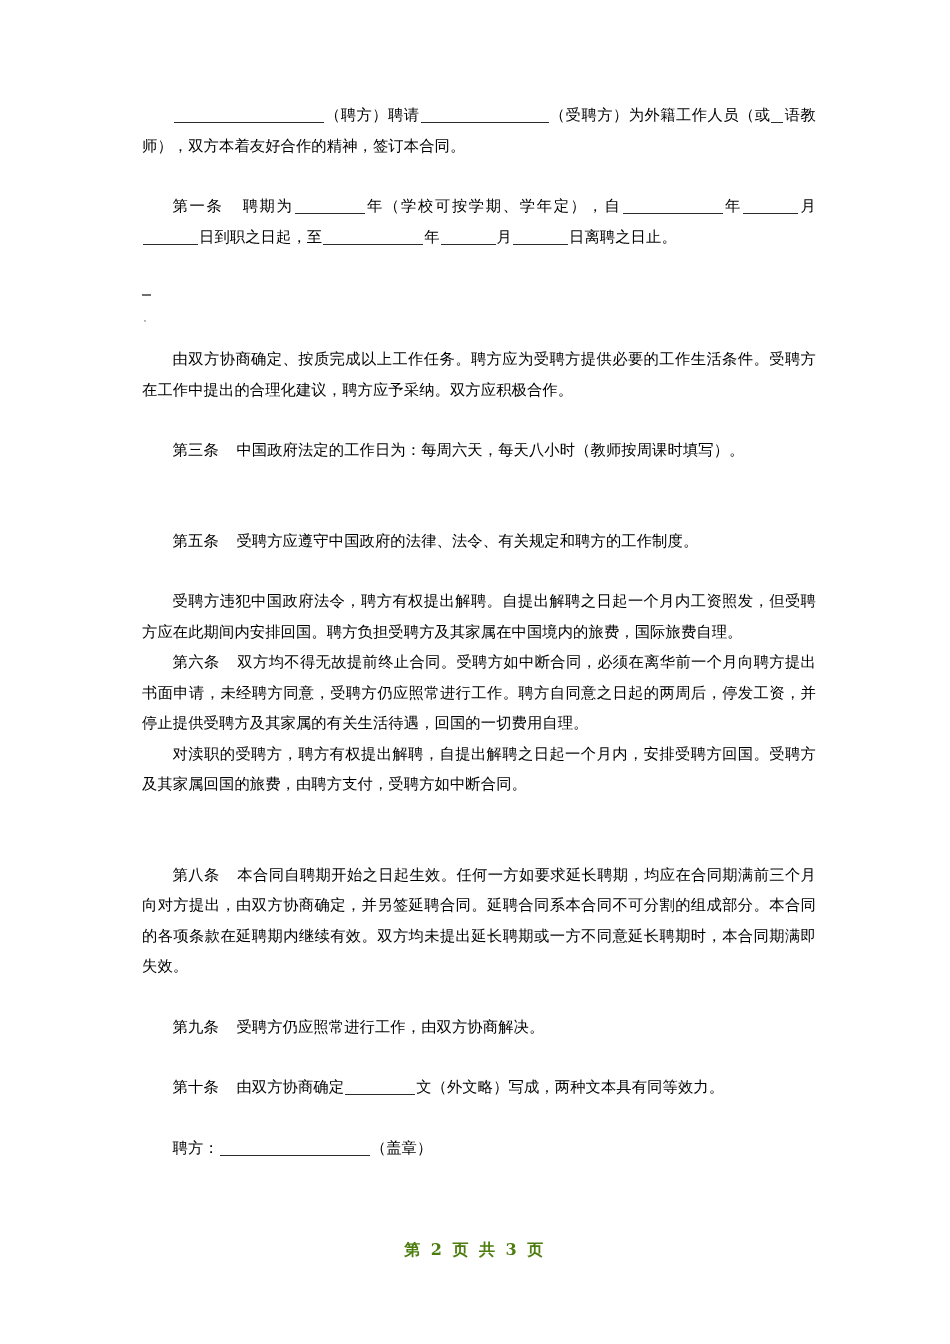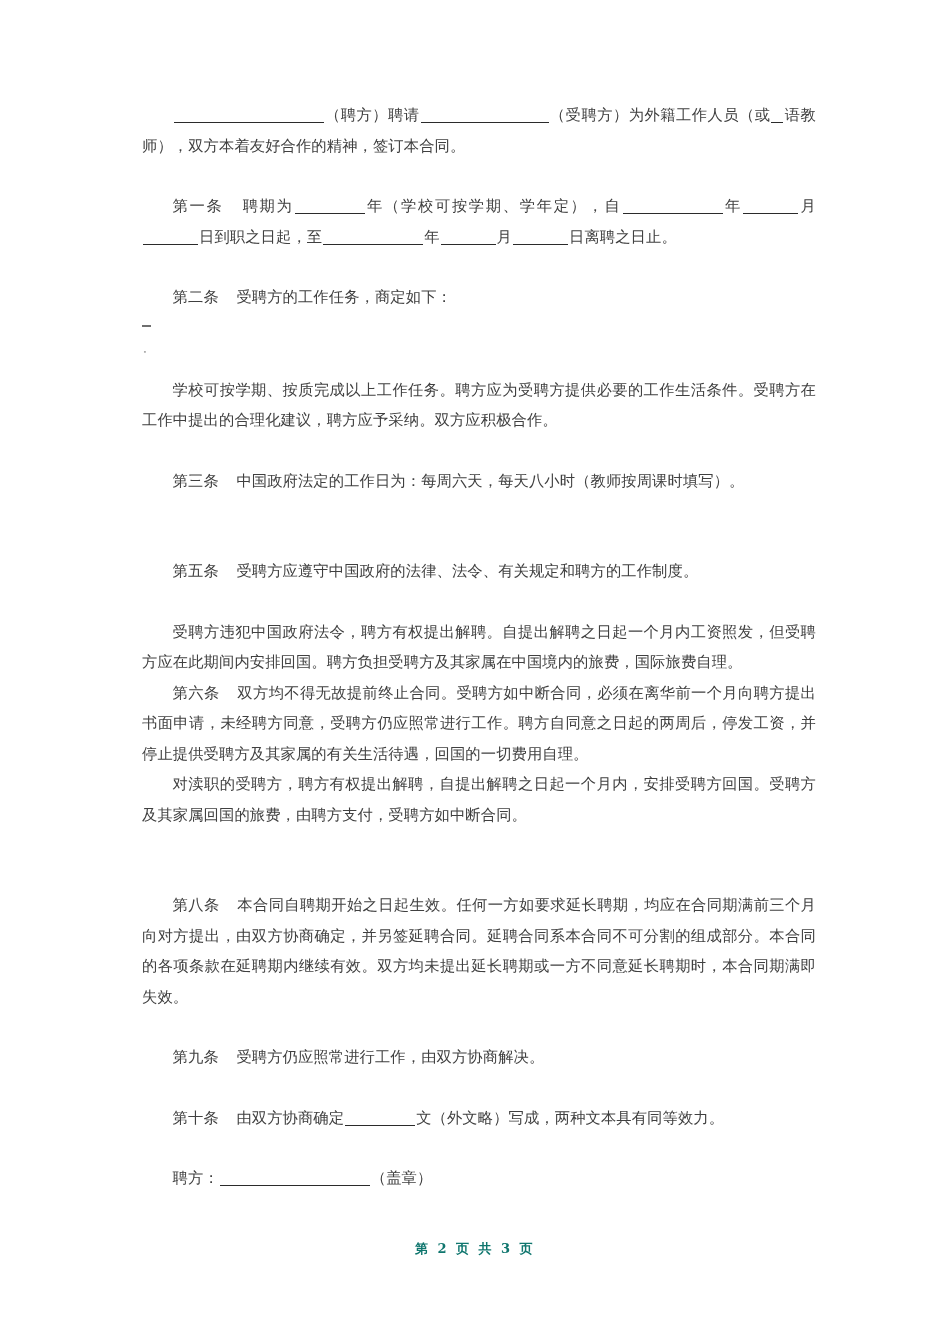--- a/index.html
+++ b/index.html
@@ -27,21 +27,21 @@
     width: 674px;
   }
   
   .para {
     font-size: 15.3px;
     line-height: 30.5px;
     text-align: justify;
     text-justify: inter-character;
     letter-spacing: 0.1px;
     margin: 0;
-    color: #404040;
+    color: #000000;
   }
   .para.indent {
     text-indent: 2em;
   }
   
   .gap-lg { height: 30px; }
 
   
   .blank {
     display: inline-block;
@@ -83,49 +83,48 @@
     line-height: 9px;
     color: #6f6f6f;
   }
 
   .footer {
     position: absolute;
     left: 0;
     right: 0;
     top: 1240px;
     text-align: center;
-    font-size: 13px;
+    font-size: 16px;
     font-weight: bold;
     letter-spacing: 2.5px;
-    color: #0f766e;
+    color: #4d7c0f;
   }
 </style>
 </head>
 <body>
 
 <div class="page">
 
   <div class="content">
 
     <p class="para indent"><span class="blank b-xxl"></span><span>（聘方）聘请</span><span class="blank b-xl"></span><span>（受聘方）为外籍工作人员（或</span><span class="blank b-xxs"></span><span>语教师），双方本着友好合作的精神，签订本合同。</span></p>
 
     <div class="gap-lg"></div>
 
     <p class="para indent"><span class="clause-no">第一条</span><span class="sp2"></span><span>聘期为</span><span class="blank b-m"></span><span>年（学校可按学期、学年定），自</span><span class="blank b-l"></span><span>年</span><span class="blank b-s"></span><span>月</span><span class="blank b-s"></span><span>日到职之日起，至</span><span class="blank b-l"></span><span>年</span><span class="blank b-s"></span><span>月</span><span class="blank b-s"></span><span>日离聘之日止。</span></p>
 
     <div class="gap-lg"></div>
 
-    <p class="para indent"><span class="clause-no">第二条</span><span class="sp2"></span><span>受聘方的工作任务，商定如下：</span></p>
 
     <div class="task-area">
       <div class="task-dash"></div>
       <div class="task-period">。</div>
     </div>
 
-    <p class="para indent">学校可按学期、按质完成以上工作任务。聘方应为受聘方提供必要的工作生活条件。受聘方在工作中提出的合理化建议，聘方应予采纳。双方应积极合作。</p>
+    <p class="para indent">由双方协商确定、按质完成以上工作任务。聘方应为受聘方提供必要的工作生活条件。受聘方在工作中提出的合理化建议，聘方应予采纳。双方应积极合作。</p>
 
     <div class="gap-lg"></div>
 
     <p class="para indent"><span class="clause-no">第三条</span><span class="sp2"></span><span>中国政府法定的工作日为：每周六天，每天八小时（教师按周课时填写）。</span></p>
 
     <div class="gap-lg"></div>
 
 
     <div class="gap-lg"></div>
 

